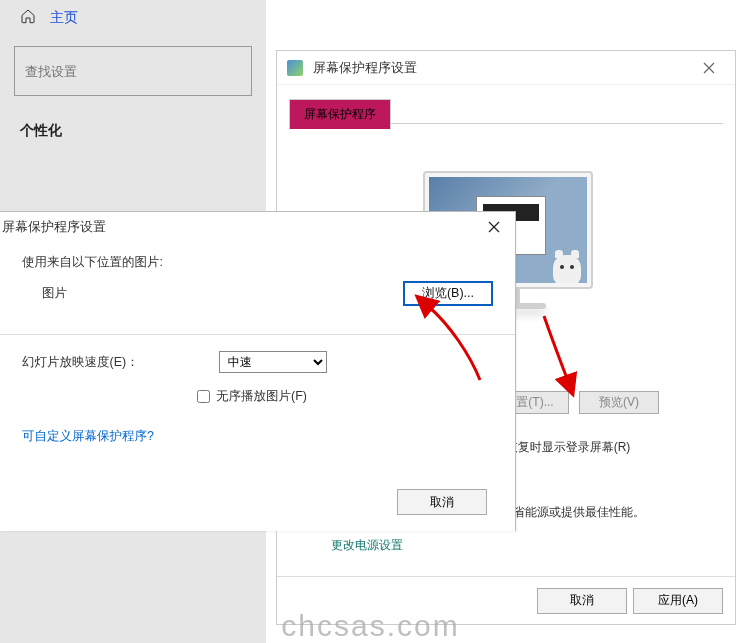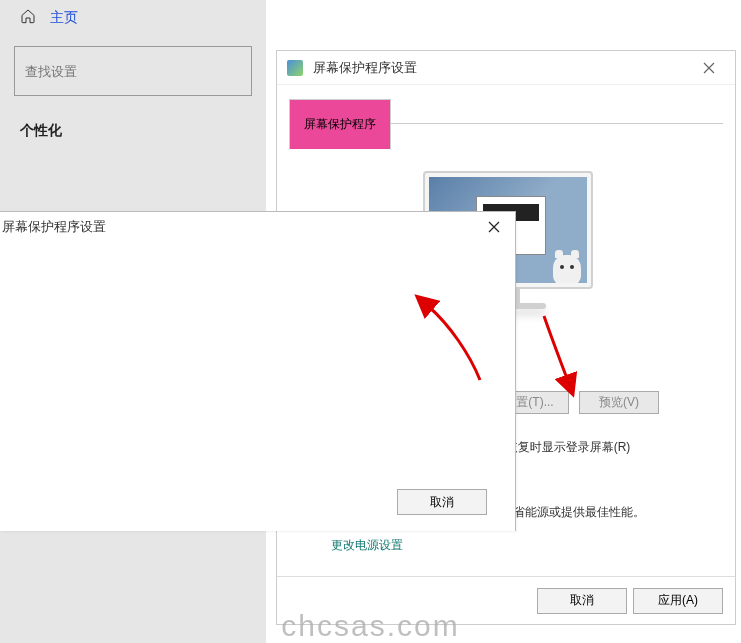--- a/index.html
+++ b/index.html
@@ -12,21 +12,21 @@
   .home-label { margin-left: 14px; font-size: 14px; color: #1d4ed8; }
   .search-wrap { margin: 4px 14px 0 14px; }
   .search-input { width: 100%; height: 50px; border: 1px solid #999; background: #e6e6e6; padding: 0 10px; font-size: 13px; color: #555; outline: none; }
   .section-title { margin: 26px 0 0 20px; font-size: 14px; font-weight: bold; color: #222; }
   
   .ssaver-dialog { position: absolute; left: 276px; top: 50px; width: 460px; height: 575px; background: #fff; border: 1px solid #ccc; }
   .ssaver-titlebar { height: 34px; display: flex; align-items: center; padding: 0 6px 0 10px; border-bottom: 1px solid #eee; }
   .ssaver-title-icon { width: 16px; height: 16px; background: linear-gradient(135deg,#4a90d9,#8fd36b); border-radius: 2px; }
   .ssaver-title-text { margin-left: 10px; font-size: 13px; color: #333; flex: 1; }
   .ssaver-close { width: 40px; height: 30px; display: flex; align-items: center; justify-content: center; cursor: pointer; color: #666; }
-  .ssaver-tab { position: absolute; left: 12px; top: 48px; padding: 16px 14px; border: 1px solid #ccc; border-bottom: 1px solid #fff; background: #ec4899; font-size: 12px; z-index: 2; }
+  .ssaver-tab { position: absolute; left: 12px; top: 48px; padding: 6px 14px; border: 1px solid #ccc; border-bottom: 1px solid #fff; background: #be185d; font-size: 12px; z-index: 2; }
   .ssaver-tab-line { position: absolute; left: 12px; right: 12px; top: 72px; height: 1px; background: #ccc; }
   
   .monitor { position: absolute; left: 146px; top: 120px; width: 176px; height: 148px; }
   .monitor-frame { width: 170px; height: 118px; background: #f5f5f5; border: 2px solid #d0d0d0; border-radius: 4px; padding: 4px; position: relative; }
   .monitor-screen { width: 100%; height: 100%; background: linear-gradient(135deg,#5a7fa8 0%,#8facc8 50%); position: relative; overflow: hidden; }
   .monitor-window { position: absolute; left: 30%; top: 18%; width: 44%; height: 56%; background: #fff; border: 1px solid #888; }
   .monitor-window-inner { position: absolute; left: 8%; top: 12%; width: 84%; height: 30%; background: #222; }
   .cat { position: absolute; bottom: -2px; width: 28px; height: 30px; background: #e8dccf; border-radius: 44% 44% 30% 30%; }
   .cat1 { left: 6px; background: #d8b896; }
   .cat2 { right: 6px; background: #f0f0f0; }
@@ -145,20 +145,39 @@
 
 <div class="photo-dialog">
   <div class="photo-titlebar">
     <span class="photo-title">屏幕保护程序设置</span>
     <span class="photo-close">
       <svg width="12" height="12" viewBox="0 0 12 12">
           <path d="M1 1l10 10M11 1L1 11" stroke="#222" stroke-width="1.2"></path>
         </svg>
     </span>
   </div>
+  <div class="photo-body">
+    <div class="photo-label-use">使用来自以下位置的图片:</div>
+    <div class="photo-row-browse">
+      <span class="photo-folder">图片</span>
+      <div class="browse-btn">浏览(B)...</div>
+    </div>
+    <div class="photo-sep"></div>
+    <div class="photo-row-speed">
+      <span>幻灯片放映速度(E)：</span>
+      <select class="speed-select">
+        <option>中速</option>
+      </select>
+    </div>
+    <div class="photo-row-shuffle">
+      <input type="checkbox" class="chk" style="">
+      <span>无序播放图片(F)</span>
+    </div>
+    <div class="custom-link">可自定义屏幕保护程序?</div>
+  </div>
   <div class="photo-footer">
     <div class="dlg-btn">取消</div>
   </div>
 </div>
 
 <div class="arrow-red" style="left:420px; top:300px;">
   <svg width="70" height="90">
       <defs>
         <marker id="ah1" markerWidth="8" markerHeight="8" refX="2" refY="4" orient="auto">
           <path d="M0,0 L8,4 L0,8 z" fill="#d00"></path>

